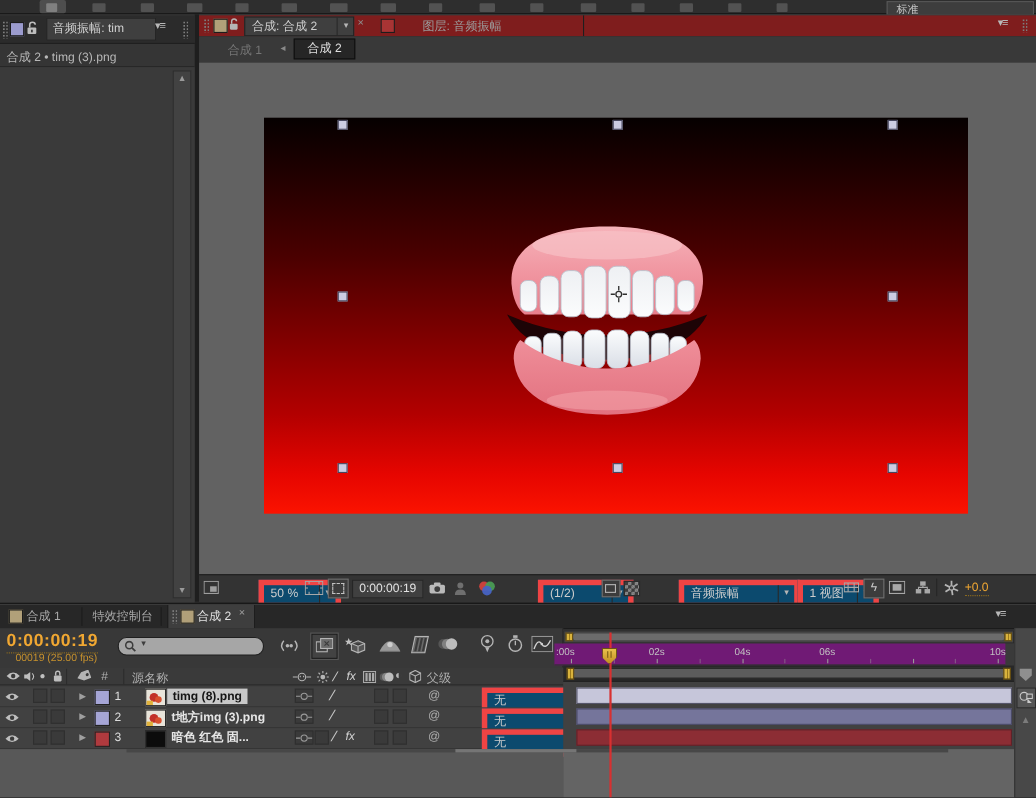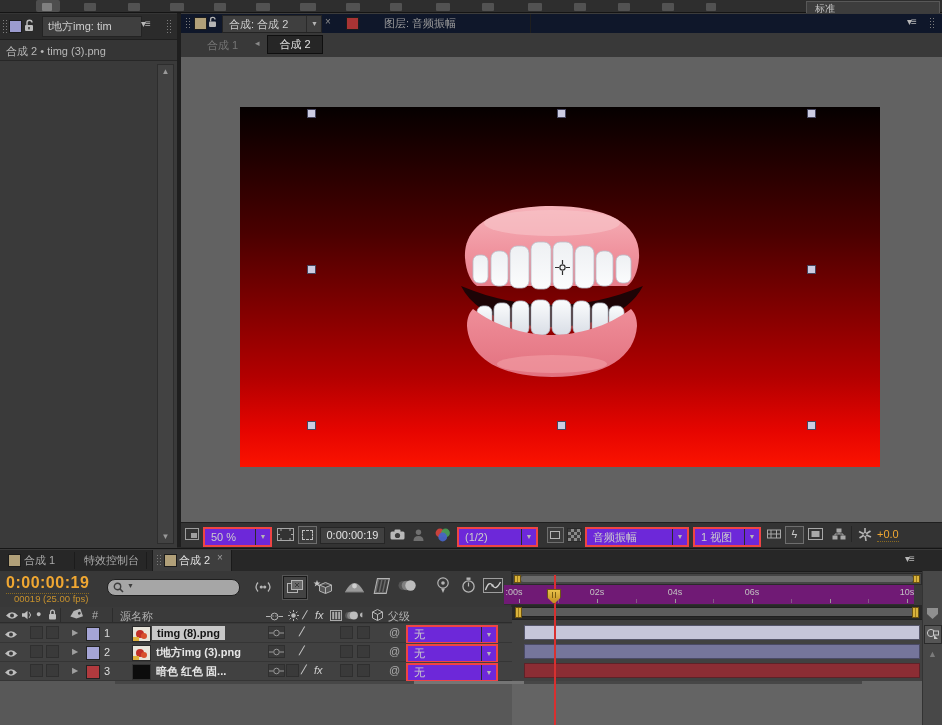--- a/index.html
+++ b/index.html
@@ -3,21 +3,21 @@
 <meta charset="utf-8">
 <style>
   html,body{margin:0;padding:0;background:#1d1d1d;}
   #app{position:relative;width:942px;height:725px;background:#2a2a2a;overflow:hidden;
        font-family:"Liberation Sans","DejaVu Sans",sans-serif;font-size:11px;color:#c8c8c8;}
   .abs{position:absolute;}
   .grip{width:5px;background-image:radial-gradient(circle,#7d7d7d 34%,transparent 36%);background-size:3px 3px;}
   .swatch{width:11px;height:11px;border:1px solid #1c1c1c;}
   .tabbox{background:#3f3f3f;border:1px solid #232323;color:#cfcfcf;}
   .menu-glyph{color:#b8b8b8;font-size:10px;letter-spacing:-1px;}
-  .ddl{background:#6d28d9;border:2px solid #ef4444;height:16px;line-height:16px;color:#cccccc;}
+  .ddl{background:#0c4a6e;border:5px solid #ef4444;height:16px;line-height:16px;color:#cccccc;margin-left:32px;}
   .ddl .arr{position:absolute;right:0;top:0;width:14px;height:100%;border-left:1px solid #2a2a2a;
             color:#b5b5b5;font-size:7px;text-align:center;line-height:16px;}
   .ddl .txt{position:absolute;left:6px;top:0;white-space:nowrap;}
   .cell{position:absolute;width:13px;height:13px;background:#3a3a3a;border:1px solid #2f2f2f;box-sizing:border-box;}
   .handle{position:absolute;width:7px;height:7px;background:#ccccE2;border:1px solid #46465e;}
   .checker{background-color:#3c3c3c;
     background-image:linear-gradient(45deg,#8a8a8a 25%,transparent 25%,transparent 75%,#8a8a8a 75%),
                      linear-gradient(45deg,#8a8a8a 25%,transparent 25%,transparent 75%,#8a8a8a 75%);
     background-size:6px 6px;background-position:0 0,3px 3px;}
   .wa-handle{position:absolute;width:7px;height:11px;top:2px;border:1px solid #6b5210;box-sizing:border-box;
@@ -63,37 +63,37 @@
       <div class="grip abs" style="left:2px;top:5px;height:16px;"></div>
       <div class="swatch abs" style="left: 9px; top: 6px; background-color: rgb(155, 155, 206);"></div>
       <span class="abs" style="left:24px;top:5px;">
         <svg width="10" height="13">
             <rect x="1" y="6" width="8" height="6" rx="1" fill="#bdbdbd"></rect>
             <path d="M3,6 V3.5 Q3,1.2 5.5,1.2 Q8,1.2 8,3.5" stroke="#bdbdbd" stroke-width="1.4" fill="none"></path>
             <rect x="4.2" y="8" width="1.6" height="2.4" fill="#3a3a3a"></rect>
           </svg>
       </span>
       <div class="tabbox abs" style="left:42px;top:2px;width:98px;height:19px;line-height:19px;">
-        <span style="padding-left:5px;white-space:nowrap;">t地方img: tim</span>
+        <span style="padding-left:5px;white-space:nowrap;">音频振幅: tim</span>
       </div>
       <div class="abs menu-glyph" style="left:141px;top:4px;">▾≡</div>
       <div class="grip abs" style="left:166px;top:5px;height:16px;"></div>
     </div>
     <div class="abs" style="left:6px;top:31px;color:#b8b8b8;white-space:nowrap;">合成 2 • timg (3).png</div>
     <div class="abs" style="left:0;top:47px;width:177px;height:487px;background:#3a3a3a;border-top:1px solid #272727;">
       <div class="abs" style="right:3px;top:3px;width:15px;height:478px;background:#424242;border:1px solid #2d2d2d;">
         <div style="position:absolute;top:2px;left:0;width:100%;text-align:center;color:#9a9a9a;font-size:8px;">▲</div>
         <div style="position:absolute;bottom:2px;left:0;width:100%;text-align:center;color:#9a9a9a;font-size:8px;">▼</div>
       </div>
     </div>
   </div>
 
   <div class="abs" style="left:181px;top:13px;width:761px;height:534px;background:#3c3c3c;">
 
-    <div class="abs" style="left:0;top:1px;width:761px;height:19px;background:#0f172a;border-bottom:1px solid #202020;">
+    <div class="abs" style="left:0;top:1px;width:761px;height:19px;background:#7f1d1d;border-bottom:1px solid #202020;">
       <div class="grip abs" style="left:4px;top:3px;height:13px;"></div>
       <div class="swatch abs" style="left: 13px; top: 3px; background-color: rgb(177, 160, 121);"></div>
       <span class="abs" style="left:27px;top:2px;">
         <svg width="9" height="12">
             <rect x="1" y="5.5" width="7" height="5.5" rx="1" fill="#b5b5b5"></rect>
             <path d="M2.6,5.5 V3.4 Q2.6,1.3 4.8,1.3 Q7,1.3 7,3.4" stroke="#b5b5b5" stroke-width="1.3" fill="none"></path>
           </svg>
       </span>
       <div class="tabbox abs" style="left:41px;top:1px;width:98px;height:16px;line-height:16px;">
         <span style="padding-left:6px;white-space:nowrap;">合成: 合成 2</span>

